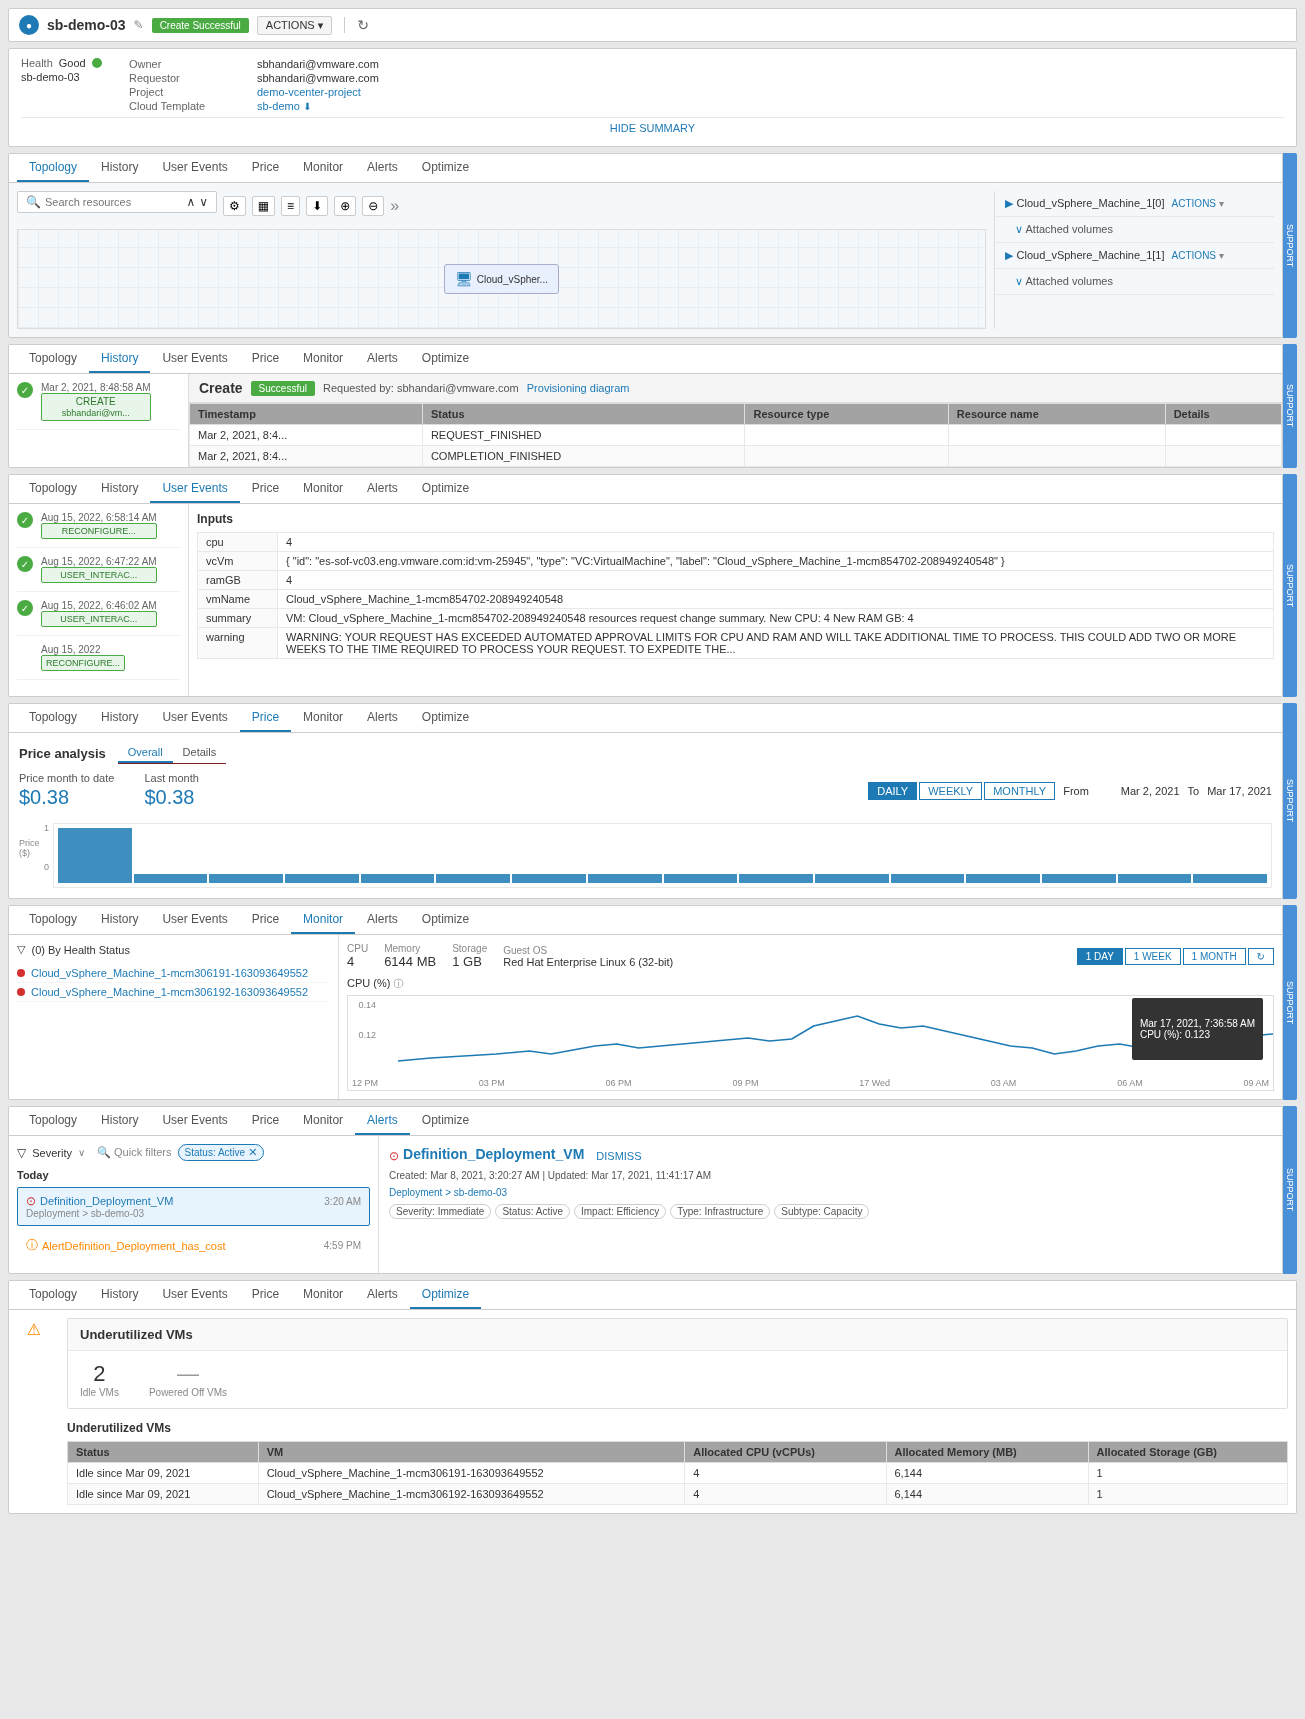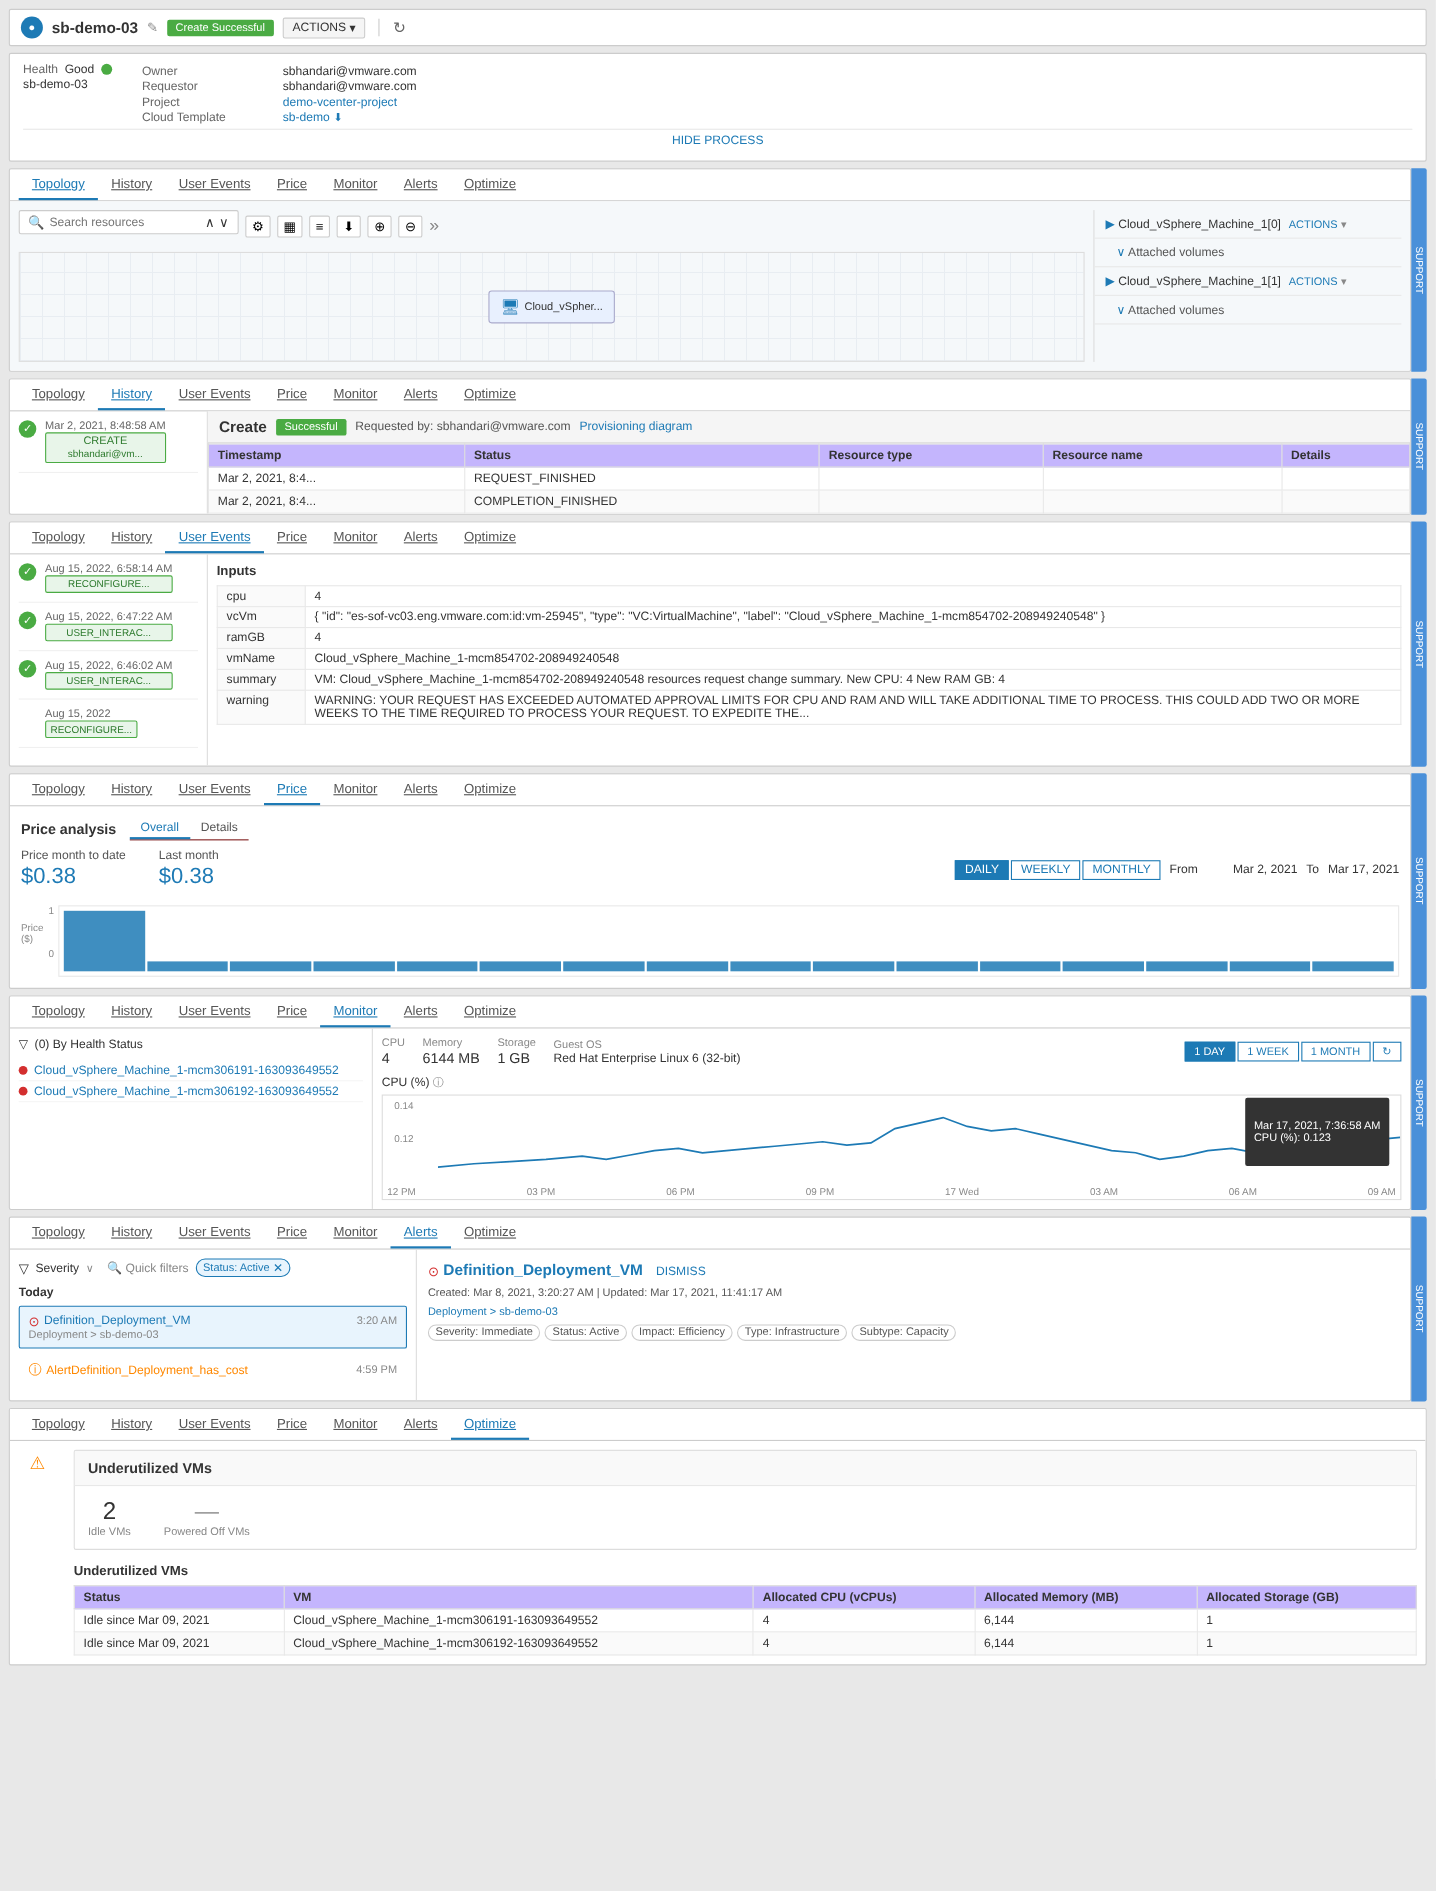--- a/index.html
+++ b/index.html
@@ -25,21 +25,21 @@
     .summary-grid { display: grid; grid-template-columns: 100px 120px 1fr 1fr; gap: 8px; }
     .summary-label { color: #666; font-size: 11px; }
     .summary-value { font-size: 11px; color: #333; }
     .summary-value.link { color: #1d7ab5; cursor: pointer; }
     .health-row { display: flex; align-items: center; gap: 6px; margin-bottom: 2px; }
     .health-dot { width: 10px; height: 10px; background: #4aab43; border-radius: 50%; }
     .hide-summary { text-align: center; padding: 4px; font-size: 11px; color: #1d7ab5; cursor: pointer; border-top: 1px solid #e8e8e8; margin-top: 4px; }
     
     
     .tab-bar { display: flex; border-bottom: 1px solid #ccc; background: #fff; padding: 0 8px; }
-    .tab { padding: 6px 12px; font-size: 12px; color: #555; cursor: pointer; border-bottom: 2px solid transparent; text-decoration: underline; }
+    .tab { padding: 6px 12px; font-size: 12px; color: #555; cursor: pointer; border-bottom: 2px solid transparent; }
     .tab.active { color: #1d7ab5; border-bottom: 2px solid #1d7ab5; font-weight: 500; }
     
     
     .topology-content { background: #f5f8fa; min-height: 130px; position: relative; padding: 8px; }
     .search-bar { display: flex; align-items: center; gap: 4px; background: #fff; border: 1px solid #ccc; padding: 3px 8px; border-radius: 2px; width: 200px; margin-bottom: 8px; }
     .search-bar input { border: none; outline: none; font-size: 11px; width: 100%; }
     .topo-btn { border: 1px solid #ccc; background: #fff; padding: 2px 5px; cursor: pointer; font-size: 12px; border-radius: 2px; }
     .topology-canvas { background: #f0f4f8; border: 1px solid #ddd; min-height: 100px; display: flex; align-items: center; justify-content: center; position: relative; }
     .vm-node { border: 1px solid #aac; background: #e8f0fe; padding: 6px 10px; border-radius: 3px; font-size: 10px; display: flex; align-items: center; gap: 4px; cursor: pointer; }
     .vm-icon { font-size: 14px; color: #1d7ab5; }
@@ -49,21 +49,21 @@
     .history-date { font-size: 10px; color: #666; min-width: 70px; }
     .history-badge { background: #e8f5e9; border: 1px solid #4aab43; color: #2d7a2d; font-size: 10px; padding: 2px 6px; border-radius: 2px; min-width: 90px; text-align: center; cursor: pointer; }
     .success-check { width: 16px; height: 16px; background: #4aab43; border-radius: 50%; display: inline-flex; align-items: center; justify-content: center; color: #fff; font-size: 10px; flex-shrink: 0; }
     
     
     .create-header { display: flex; align-items: center; gap: 8px; padding: 6px 10px; background: #f5f5f5; border-bottom: 1px solid #ddd; }
     .create-title { font-size: 14px; font-weight: 600; }
     .provision-link { color: #1d7ab5; font-size: 11px; cursor: pointer; }
     .req-by { font-size: 11px; color: #555; }
     .data-table { width: 100%; border-collapse: collapse; font-size: 11px; }
-    .data-table th { background: #c4b5fd; border: 1px solid #ddd; padding: 4px 8px; text-align: left; font-weight: 600; color: #333; margin-top: 40px; }
+    .data-table th { background: #a3a3a3; border: 1px solid #ddd; padding: 4px 8px; text-align: left; font-weight: 600; color: #333; margin-top: 40px; }
     .data-table td { border: 1px solid #e8e8e8; padding: 4px 8px; color: #333; }
     .data-table tr:nth-child(even) td { background: #fafafa; }
     .ue-item { display: flex; align-items: flex-start; gap: 8px; margin-bottom: 8px; border-bottom: 1px solid #f0f0f0; padding-bottom: 8px; }
     .ue-date { font-size: 10px; color: #666; min-width: 65px; }
     .ue-badge { background: #e8f5e9; border: 1px solid #4aab43; color: #2d7a2d; font-size: 9px; padding: 2px 4px; border-radius: 2px; min-width: 80px; text-align: center; cursor: pointer; }
     .inputs-table { width: 100%; border-collapse: collapse; font-size: 11px; }
     .inputs-table td { border: 1px solid #e8e8e8; padding: 3px 8px; vertical-align: top; }
     .inputs-table td:first-child { background: #fafafa; font-weight: 500; width: 80px; }
     
     
@@ -160,21 +160,21 @@
         <div><span class="summary-label">Project</span></div>
         <div><span class="summary-label">Cloud Template</span></div>
       </div>
       <div>
         <div><span class="summary-value">sbhandari@vmware.com</span></div>
         <div><span class="summary-value">sbhandari@vmware.com</span></div>
         <div><span class="summary-value link">demo-vcenter-project</span></div>
         <div><span class="summary-value link">sb-demo</span> <span style="font-size:10px;color:#1d7ab5;">⬇</span></div>
       </div>
     </div>
-    <div class="hide-summary">HIDE PROCESS</div>
+    <div class="hide-summary">HIDE SUMMARY</div>
   </div>
 
   <div class="panel-with-grip">
     <div class="panel panel-main">
       <div class="tab-bar">
         <div class="tab active">Topology</div>
         <div class="tab">History</div>
         <div class="tab">User Events</div>
         <div class="tab">Price</div>
         <div class="tab">Monitor</div>

